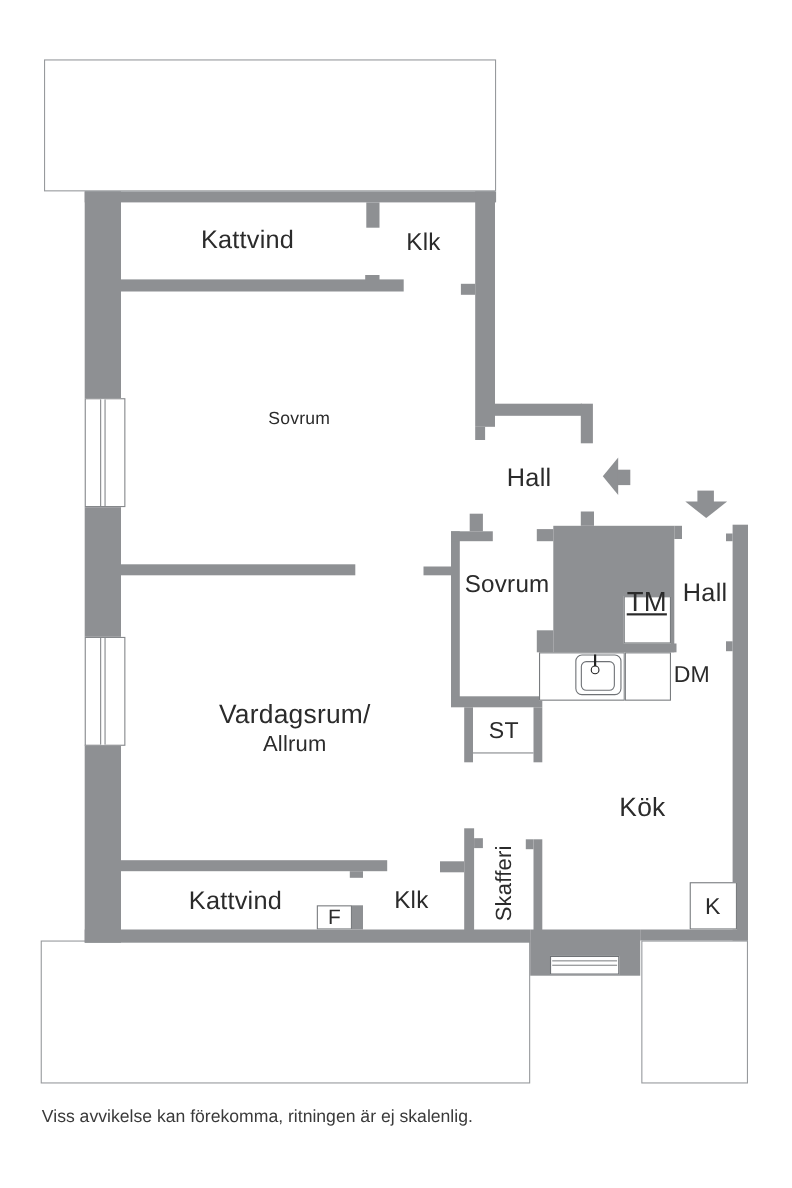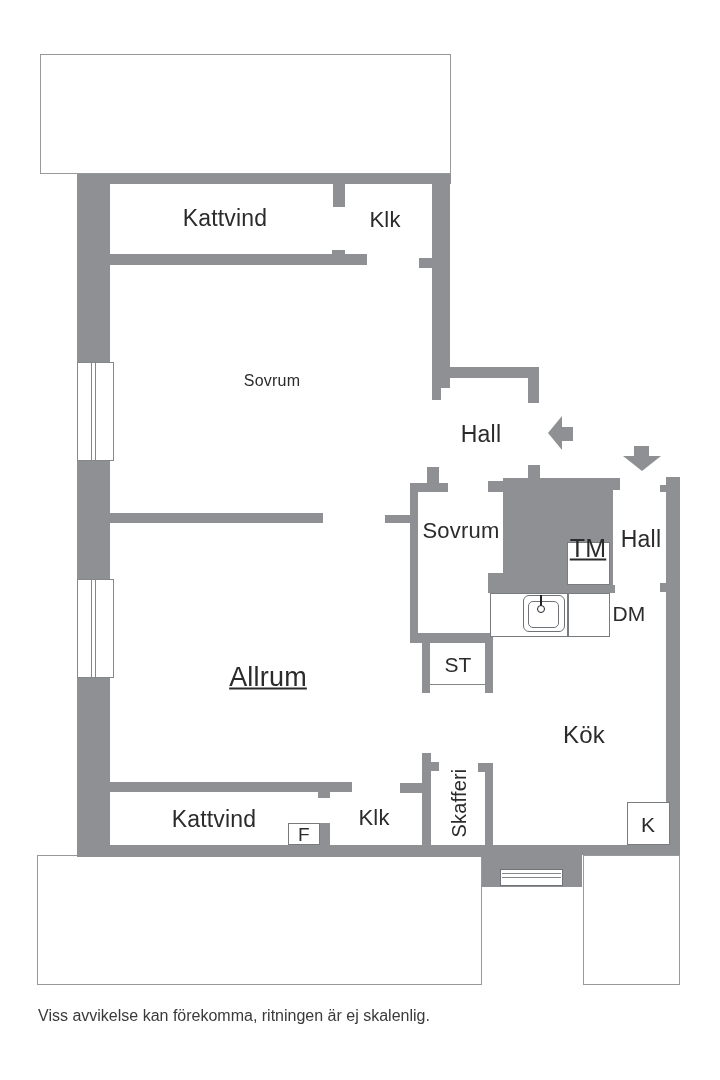--- a/index.html
+++ b/index.html
@@ -108,21 +108,22 @@
 
   <div class="lbl" style="left:225px;top:218px;font-size:23px;">Kattvind</div>
   <div class="lbl" style="left:385px;top:220px;font-size:22px;">Klk</div>
   <div class="lbl" style="left:272px;top:381px;font-size:16px;">Sovrum</div>
   <div class="lbl" style="left:481px;top:434px;font-size:23px;">Hall</div>
   <div class="lbl" style="left:461px;top:531px;font-size:22px;">Sovrum</div>
   <div class="lbl" style="left:641px;top:539px;font-size:23px;">Hall</div>
   <div class="lbl" style="left:588px;top:548px;font-size:25px;text-decoration:underline;">TM</div>
   <div class="lbl" style="left:589px;top:614px;font-size:21px;margin-left:40px;">DM</div>
   <div class="lbl" style="left:458px;top:665px;font-size:21px;">ST</div>
-  <div class="lbl" style="left:268px;top:677px;font-size:27px;text-decoration:underline;">Allrum</div>
+  <div class="lbl" style="left:268px;top:650px;font-size:24px;">Vardagsrum/</div>
+  <div class="lbl" style="left:268px;top:677px;font-size:20px;">Allrum</div>
   <div class="lbl" style="left:584px;top:735px;font-size:24px;">Kök</div>
   <div class="lbl" style="left:648px;top:825px;font-size:21px;">K</div>
   <div class="lbl" style="left:214px;top:819px;font-size:23px;">Kattvind</div>
   <div class="lbl" style="left:304px;top:835px;font-size:19px;">F</div>
   <div class="lbl" style="left:374px;top:818px;font-size:22px;">Klk</div>
   <div class="lbl lbl-vert" style="left:459px;top:803px;font-size:20px;">Skafferi</div>
 
   <div class="footer" style="left:38px;top:1007px;">Viss avvikelse kan förekomma, ritningen är ej skalenlig.</div>
 
 </div>

